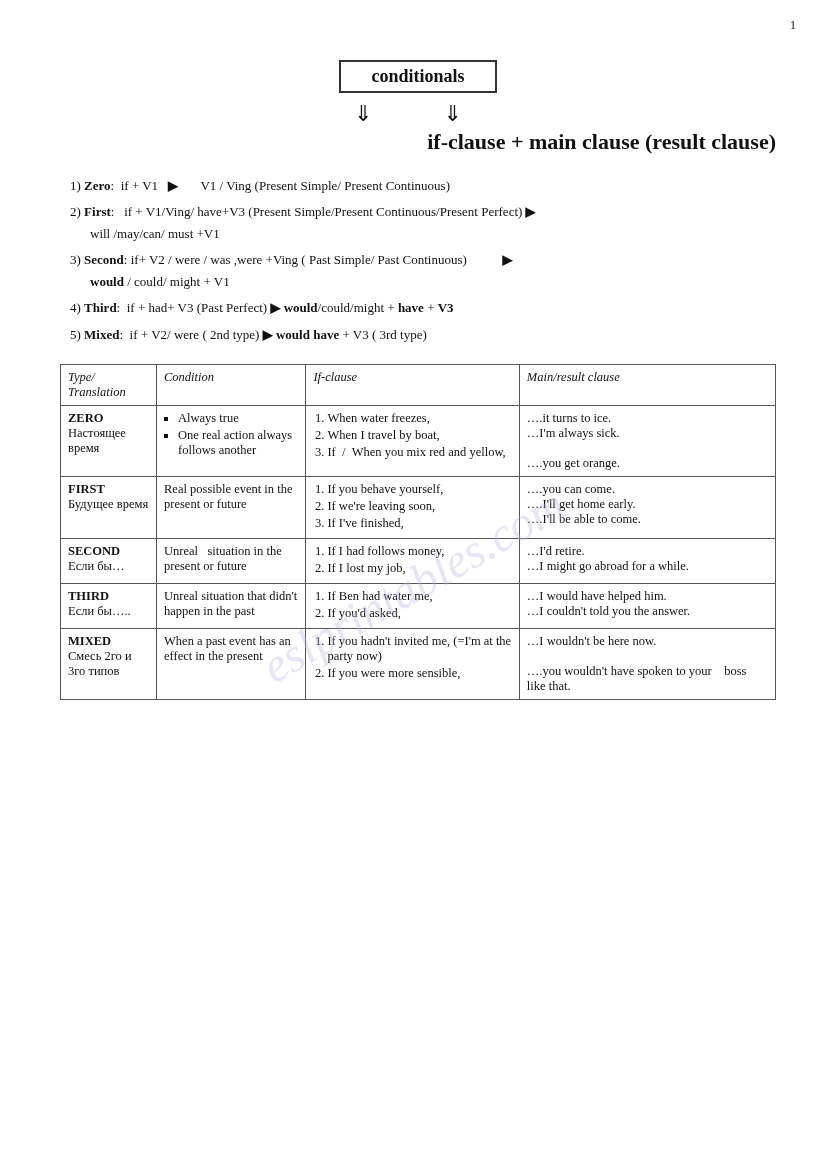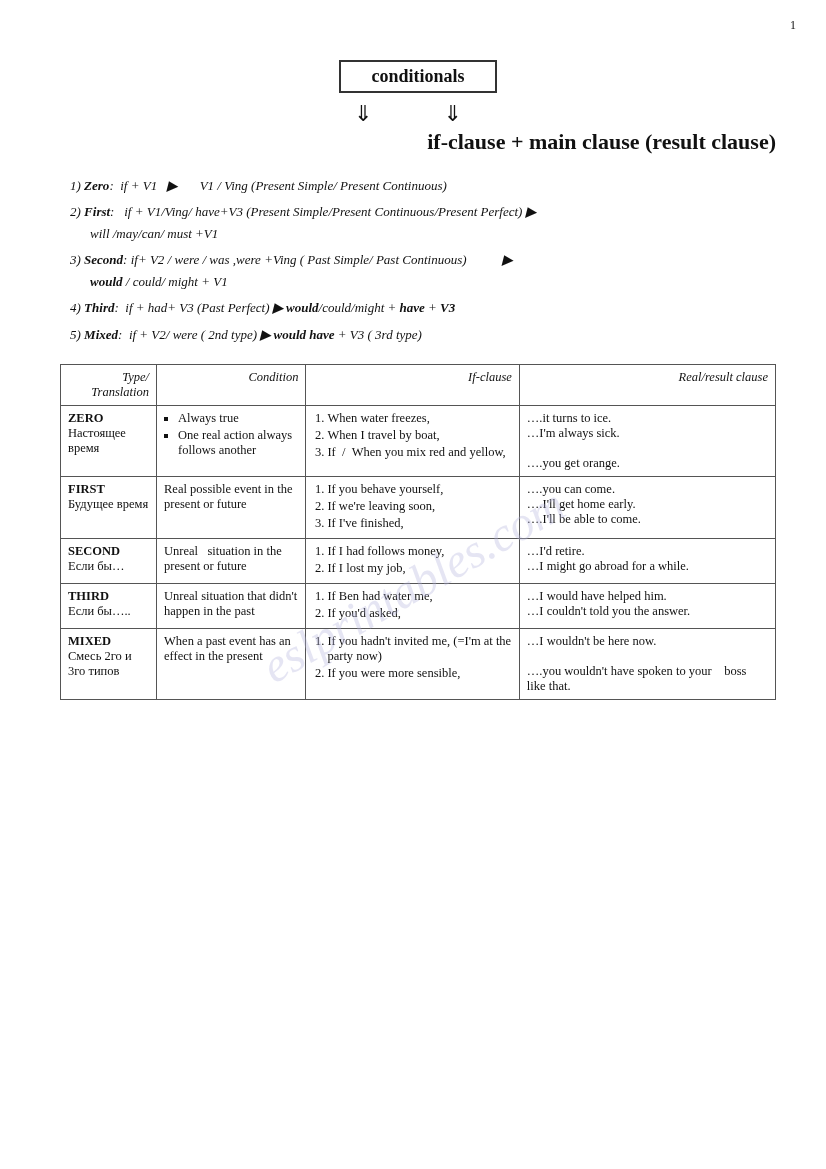--- a/index.html
+++ b/index.html
@@ -42,21 +42,20 @@
     }
     .subtitle {
       text-align: right;
       font-size: 22px;
       font-weight: bold;
       margin-bottom: 20px;
     }
     .rules-section {
       margin-bottom: 18px;
       line-height: 1.7;
-      font-style: italic;
     }
     .rule-item {
       margin-bottom: 4px;
       margin-left: 10px;
     }
     .rule-item .label {
       font-weight: bold;
     }
     table {
       width: 100%;
@@ -65,21 +64,21 @@
       font-size: 12.5px;
     }
     table th, table td {
       border: 1px solid #555;
       padding: 5px 7px;
       vertical-align: top;
     }
     table th {
       background: #fff;
       font-weight: normal;
-      text-align: right;
+      text-align: left;
       font-style: italic;
     }
     .col-type { width: 90px; }
     .col-cond { width: 140px; }
     .col-if { width: 200px; }
     .col-main { width: 240px; }
     .type-label { font-weight: bold; }
     .watermark {
       position: absolute;
       top: 50%;
@@ -132,21 +131,21 @@
     <span>5)&nbsp;</span><span class="label">Mixed</span><span>:&nbsp; if + V2/ were ( 2nd type) <strong>▶</strong> <strong>would have</strong> + V3 ( 3rd type)</span>
   </div>
 </div>
 
 <table>
   <thead>
     <tr>
       <th class="col-type">Type/<br>Translation</th>
       <th class="col-cond">Condition</th>
       <th class="col-if">If-clause</th>
-      <th class="col-main">Real/result clause</th>
+      <th class="col-main">Main/result clause</th>
     </tr>
   </thead>
   <tbody>
 
     <tr>
       <td class="col-type">
         <span class="type-label">ZERO</span><br>Настоящее время
       </td>
       <td class="col-cond">
         <ul class="bullet">

